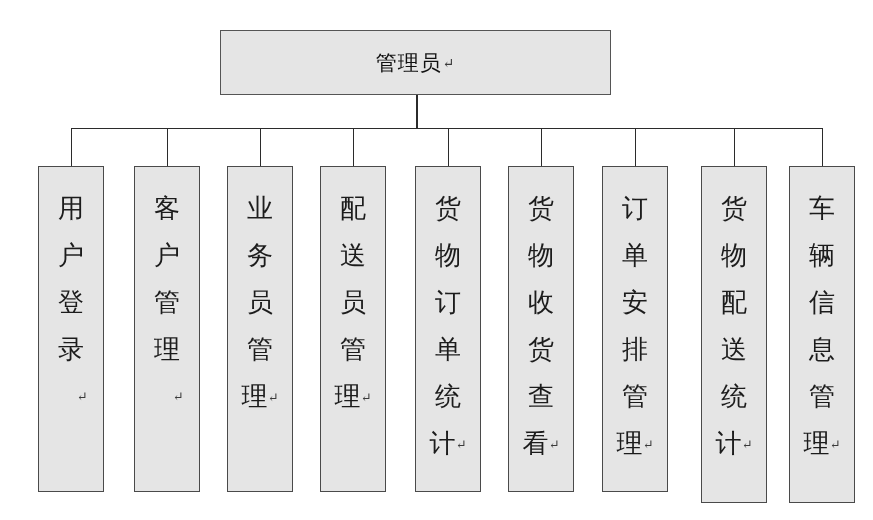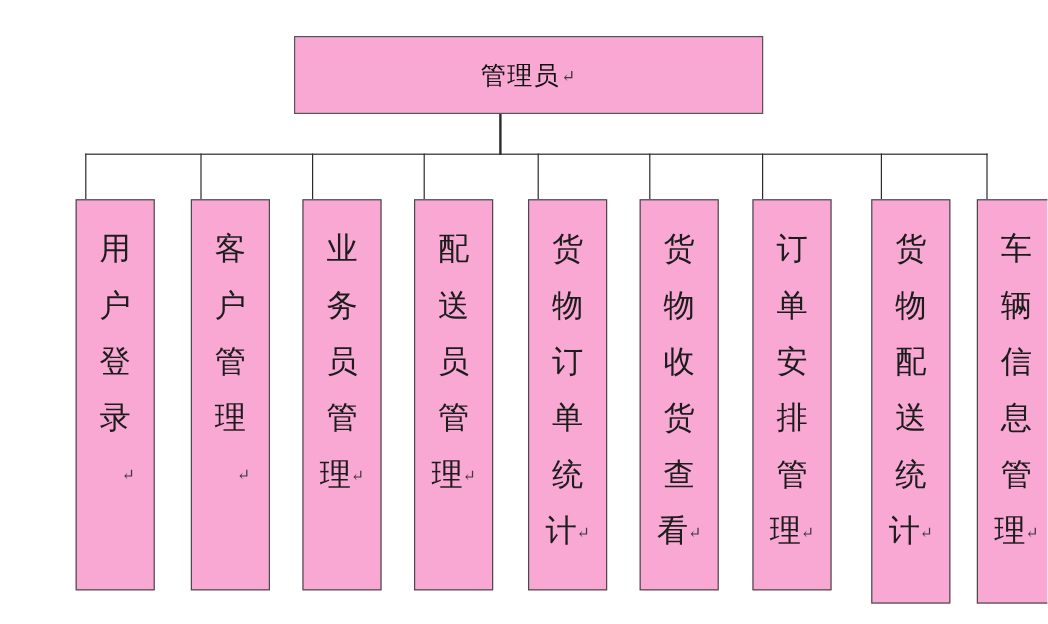--- a/index.html
+++ b/index.html
@@ -18,23 +18,22 @@
     width: 873px;
     height: 520px;
     background: #ffffff;
     overflow: hidden;
   }
 
   
   .node-box {
     position: absolute;
     box-sizing: border-box;
-    background: #f9a8d4;
+    background: #e5e5e5;
     border: 1px solid #4a4a4a;
-    margin-left: 25px;
   }
 
   .root-box {
     left: 220px;
     top: 30px;
     width: 391px;
     height: 65px;
     border: 1px solid #555555;
     display: flex;
     align-items: center;

